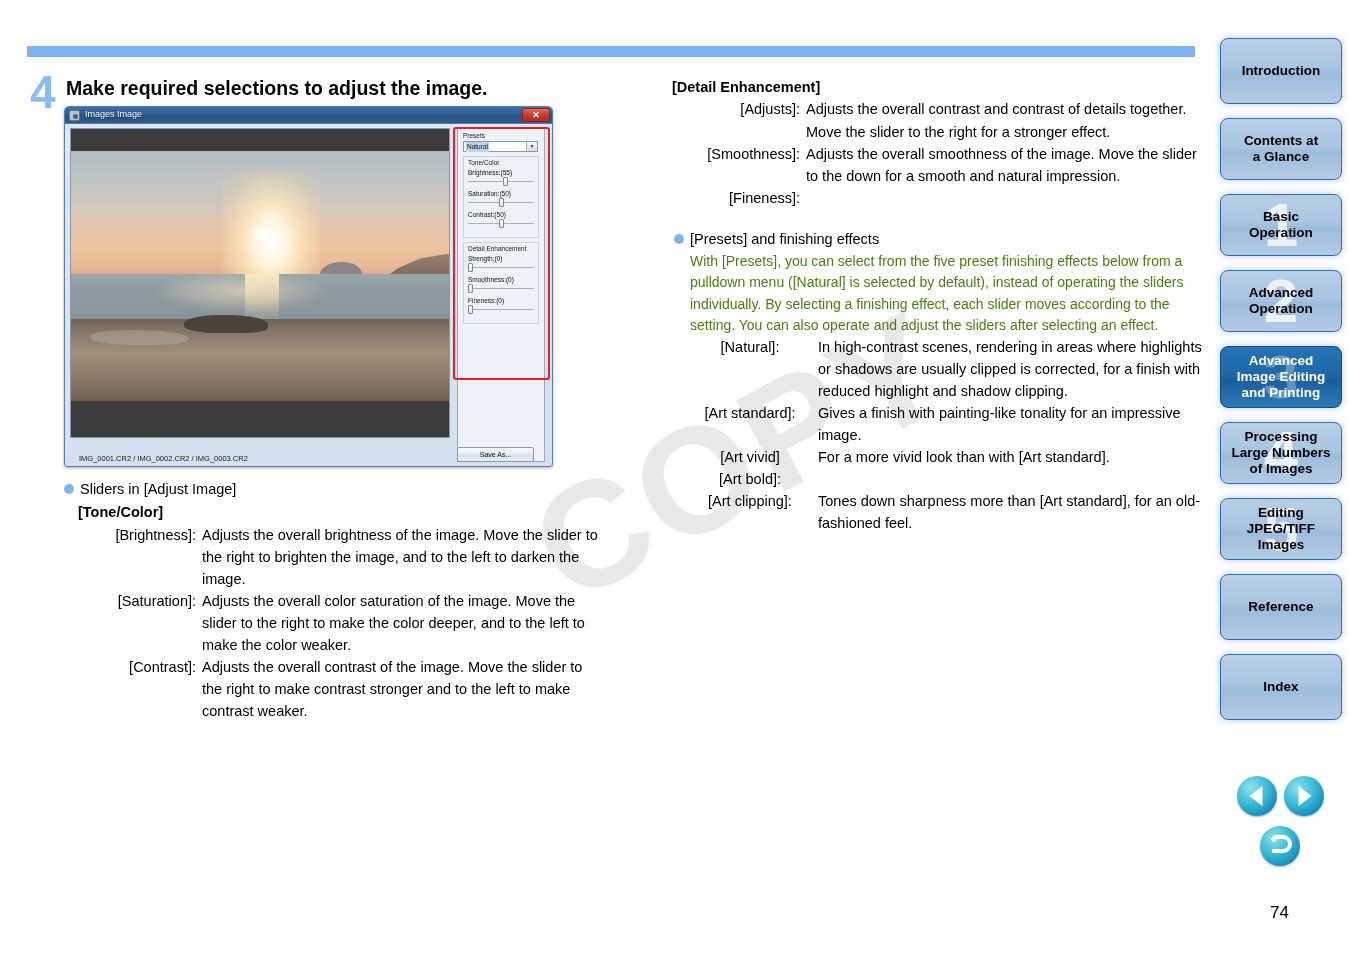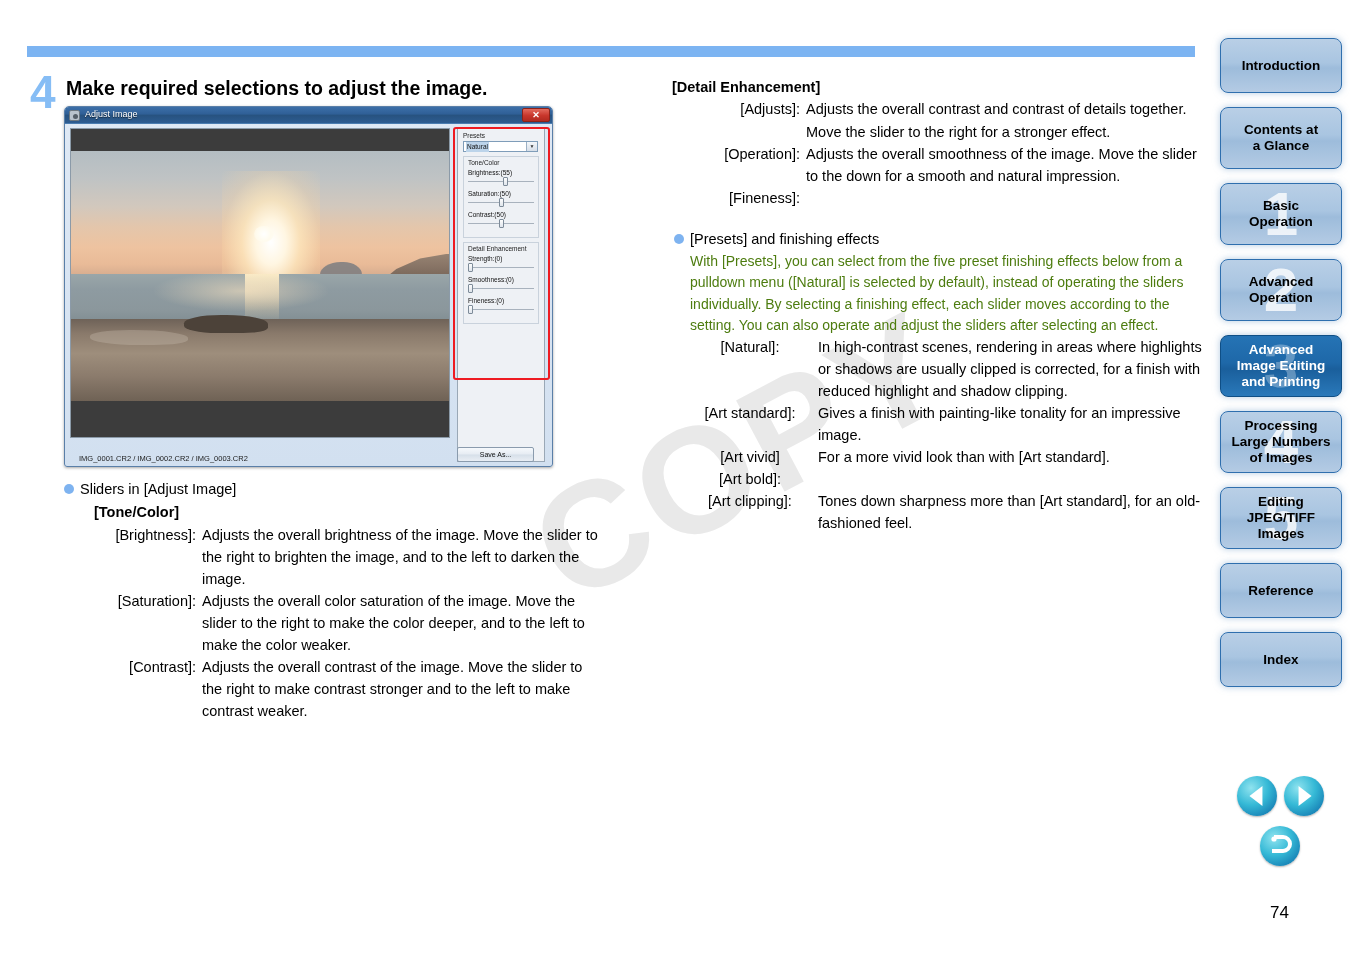--- a/index.html
+++ b/index.html
@@ -328,21 +328,21 @@
   .bullet-line .dot {
     position: absolute; left: 2px; top: 6px;
     width: 10px; height: 10px;
     background: #7eb3f0;
     border-radius: 50%;
   }
   .sub-head {
     font-size: 14.5px;
     font-weight: bold;
     color: #000;
-    margin-left: 32px;
+    margin-left: 16px;
     line-height: 1.55;
   }
   .head-plain {
     font-size: 14.5px;
     font-weight: bold;
     color: #000;
     line-height: 1.55;
   }
   .def-row {
     display: flex;
@@ -415,21 +415,21 @@
     line-height: 1;
     pointer-events: none;
   }
   .tab.active {
     background: linear-gradient(to bottom, #2573b5 0%, #1e68a8 45%, #1a5f9c 55%, #2a79ba 100%);
     border-color: #0f4f86;
   }
   .tab.active .tab-label { color: #ffffff; }
   .tab.active .ghost-num { color: rgba(255,255,255,.30); }
 
-  .tab.h1 { height: 55px; }
+  .tab.h1 { height: 66px; }
   .tab.h2 { height: 62px; }
   .tab.h3 { height: 62px; }
 
   
   #navbtns {
     position: absolute;
     left: 1237px; top: 776px;
     z-index: 4;
   }
   .circ {
@@ -486,21 +486,21 @@
 
 <div id="step-block">
   <div id="step-number">4</div>
   <div id="step-title">Make required selections to adjust the image.</div>
 </div>
 
 <div id="dialog">
 
   <div id="titlebar">
     <div class="tb-icon"></div>
-    <div class="tb-title">Adjust Image</div>
+    <div class="tb-title">Images Image</div>
     <div id="close-btn">✕</div>
   </div>
 
   <div id="dlg-body">
 
     <div id="preview-pane">
       <div id="photo">
         <div id="sky"></div>
         <div id="sunglow"></div>
         <div id="sun"></div>
@@ -604,21 +604,21 @@
 </div>
 
 <div id="right-col">
   <div class="head-plain">[Detail Enhancement]</div>
 
   <div class="def-row">
     <div class="def-term">[Adjusts]:</div>
     <div class="def-desc">Adjusts the overall contrast and contrast of details together. Move the slider to the right for a stronger effect.</div>
   </div>
   <div class="def-row">
-    <div class="def-term">[Operation]:</div>
+    <div class="def-term">[Smoothness]:</div>
     <div class="def-desc">Adjusts the overall smoothness of the image. Move the slider to the down for a smooth and natural impression.</div>
   </div>
   <div class="def-row">
     <div class="def-term">[Fineness]:</div>
   </div>
 
   <div style="height:19px"></div>
 
   <div class="bullet-line">
     <span class="dot"></span>

